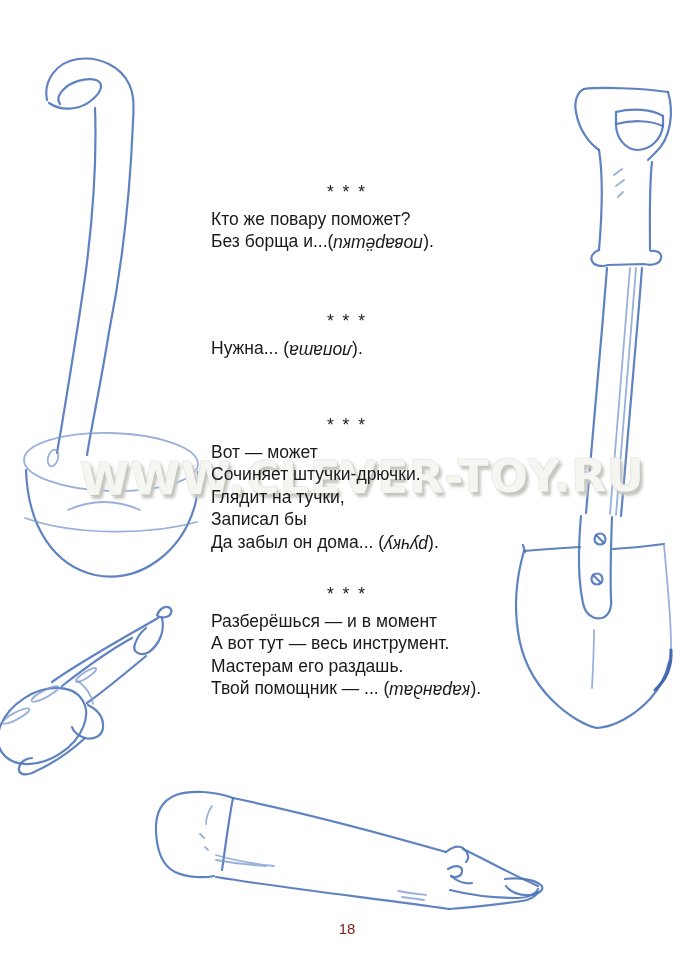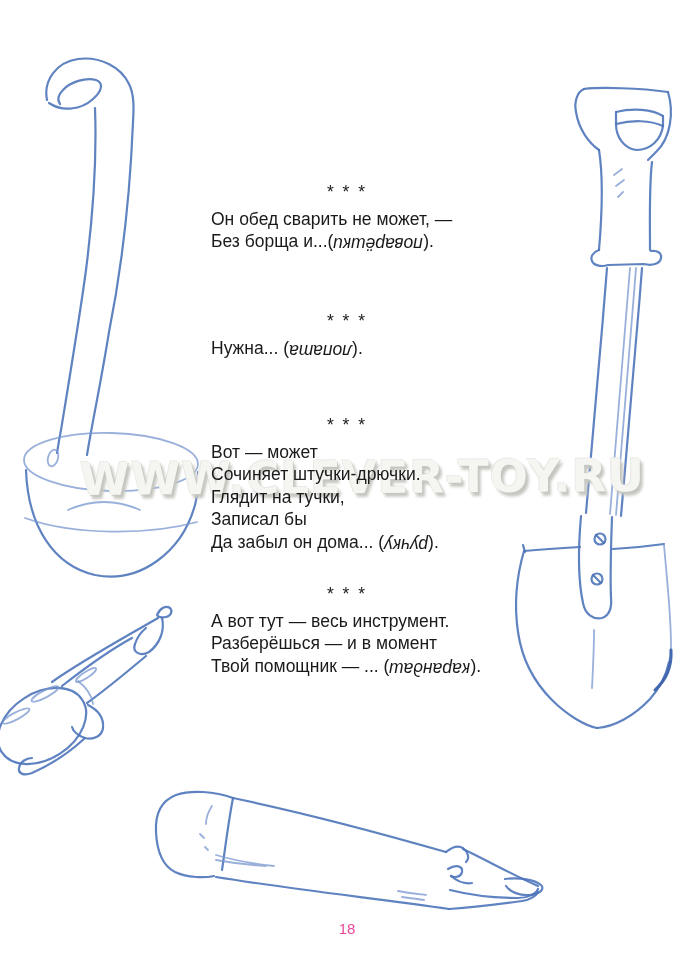--- a/index.html
+++ b/index.html
@@ -37,21 +37,21 @@
     transform-origin:center;
     vertical-align:-2px;
   }
   .poem-1{top:181px;}
   .poem-2{top:310px;}
   .poem-3{top:414px;}
   .poem-4{top:583px;}
   
   .page-number{
     position:absolute;left:317px;top:920px;width:60px;z-index:3;
-    text-align:center;font-size:15px;color:#ec4899;
+    text-align:center;font-size:15px;color:#7f1d1d;
   }
 </style>
 </head>
 <body>
 
 <div class="page">
 
   <svg class="sketch" width="691" height="960" viewBox="0 0 691 960">
 
     <g>
@@ -126,40 +126,41 @@
       <path class="s" d="M 449,909 C 475,907 500,904 522,901 C 530,900 536,896 538,892"></path>
       <path class="s" d="M 505,879 C 520,877 535,880 541,885 C 545,889 540,894 530,895 C 520,896 510,892 506,886"></path>
       <path class="s-light" d="M 398,891 C 408,893 418,894 426,895 M 402,897 C 410,898 418,899 424,900"></path>
     </g>
   </svg>
 
   <div class="watermark">WWW.CLEVER-TOY.RU</div>
 
   <div class="poem poem-1">
     <div class="stars">* * *</div>
-    <div>Он обед сварить не может, —</div>
+    <div>Кто же повару поможет?</div>
     <div><span>Без борща и...(</span><span class="answer">поварёшки</span><span>).</span></div>
   </div>
 
   <div class="poem poem-2">
     <div class="stars">* * *</div>
     <div><span>Нужна... (</span><span class="answer">лопата</span><span>).</span></div>
   </div>
 
   <div class="poem poem-3">
     <div class="stars">* * *</div>
     <div>Вот — может</div>
     <div>Сочиняет штучки-дрючки.</div>
     <div>Глядит на тучки,</div>
     <div>Записал бы</div>
     <div><span>Да забыл он дома... (</span><span class="answer">ручку</span><span>).</span></div>
   </div>
 
   <div class="poem poem-4">
     <div class="stars">* * *</div>
+    <div>Разберёшься — и в момент</div>
     <div>А вот тут — весь инструмент.</div>
-    <div>Разберёшься — и в момент</div>
+    <div>Мастерам его раздашь.</div>
     <div><span>Твой помощник — ... (</span><span class="answer">карандаш</span><span>).</span></div>
   </div>
 
   <div class="page-number">18</div>
 
 </div>
 
 </body></html>

